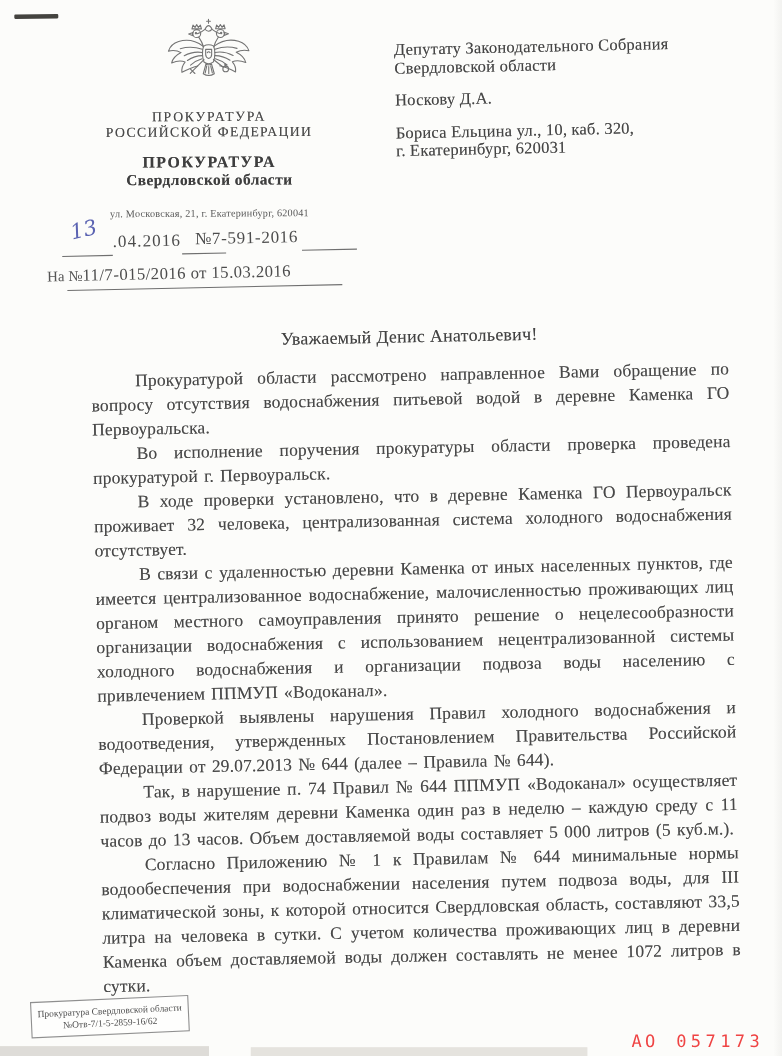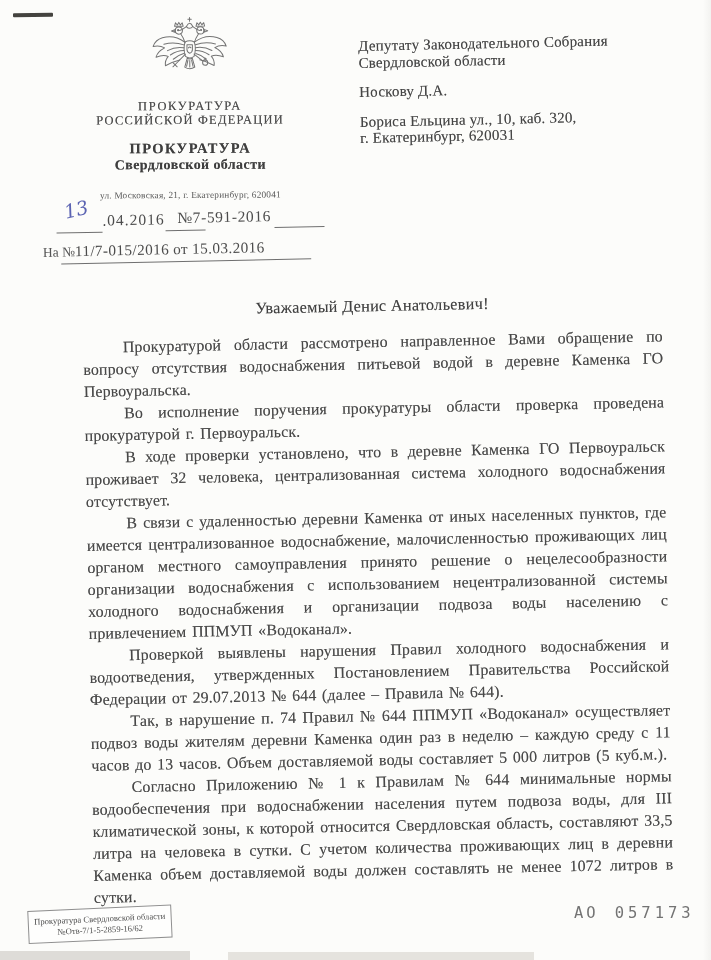--- a/index.html
+++ b/index.html
@@ -64,22 +64,22 @@
   .paragraphs p{margin:0;font-size:15.9px;line-height:22px;text-align:justify;
     text-indent:40px;color:#484848;word-spacing:1.5px;letter-spacing:.15px;
     text-shadow:0 0 .45px rgba(70,70,70,.5);}
   
   .stamp-box{position:absolute;left:28px;top:911px;width:142px;height:31px;
     border:1px solid #8f8f8f;transform:rotate(-2.6deg);transform-origin:0 50%;
     display:flex;flex-direction:column;justify-content:center;align-items:center;
     background:rgba(255,255,255,.5);}
   .stamp-box div{font-size:8.6px;line-height:10.5px;color:#4e4e4e;
     font-family:"Liberation Serif",serif;white-space:nowrap;}
-  .form-number{position:absolute;left:574px;top:904px;
-    font-family:"DejaVu Sans Mono",monospace;font-size:15.5px;color:#737373;
+  .form-number{position:absolute;left:574px;top:938px;
+    font-family:"DejaVu Sans Mono",monospace;font-size:15.5px;color:#ef4444;
     letter-spacing:3px;white-space:nowrap;}
   .form-number .digits{margin-left:16px;letter-spacing:4px;}
 </style>
 </head>
 <body>
 
 <div class="page">
 
   <div class="artifact-dash"></div>
 

